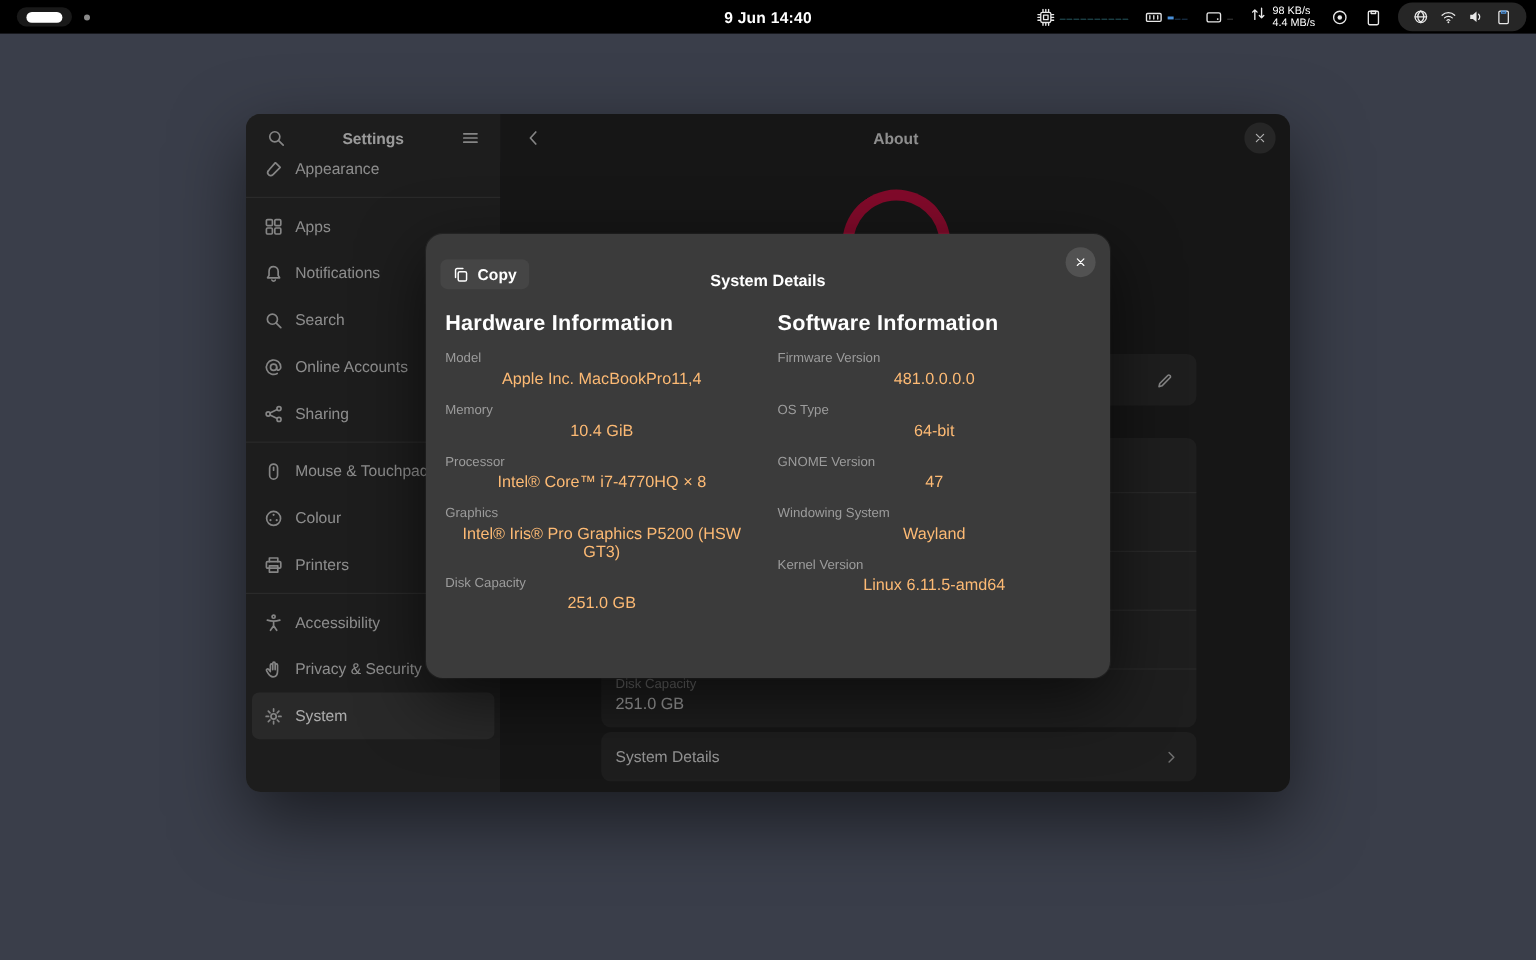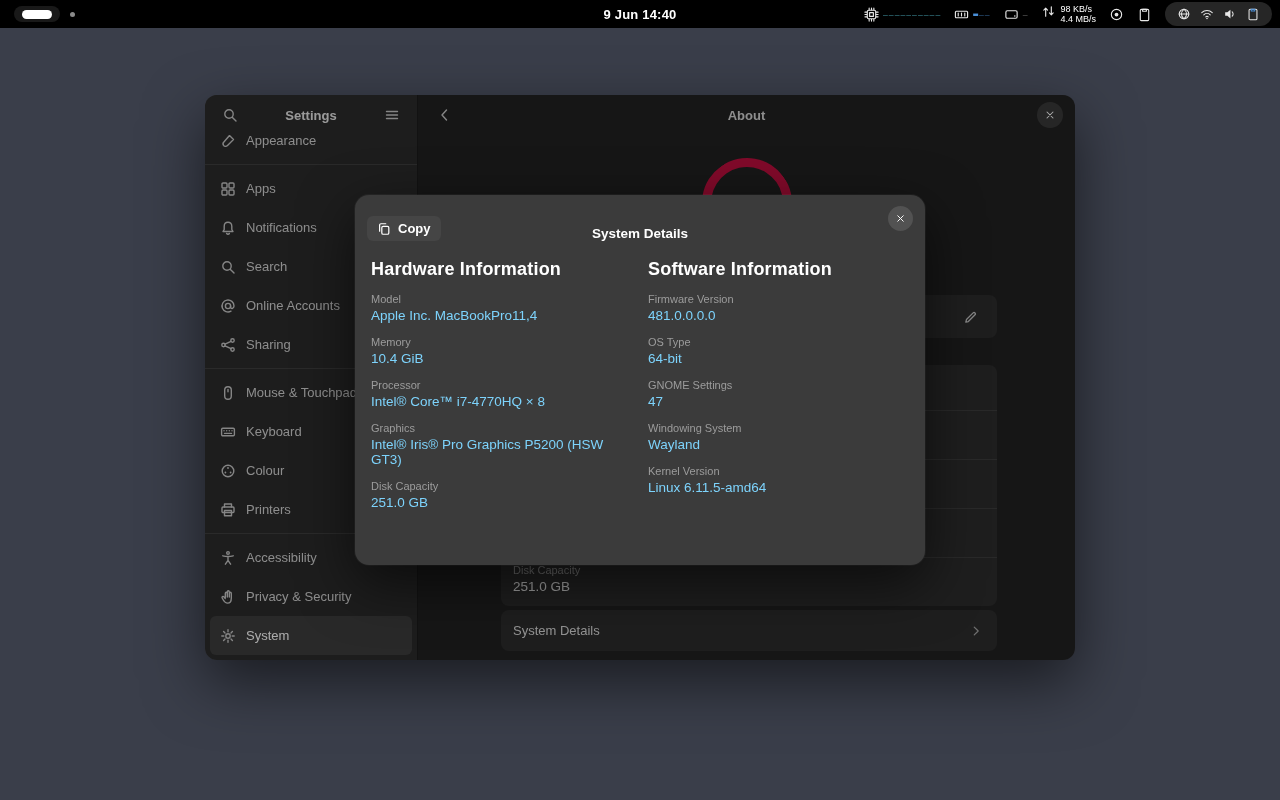--- a/index.html
+++ b/index.html
@@ -68,21 +68,21 @@
   .copy-btn{display:flex;align-items:center;gap:7px;padding:5px 10px;border-radius:6px;background:rgba(255,255,255,.05);
             color:#fff;font-size:13px;font-weight:700;}
   .dlg-title{position:absolute;left:50%;transform:translateX(-50%);font-size:13.5px;font-weight:700;color:#fff;}
   .dlg-close{position:absolute;right:12px;top:11px;width:25px;height:25px;border-radius:50%;background:#525252;
              display:flex;align-items:center;justify-content:center;}
   .dlg-cols{display:flex;padding:0 16px;gap:16px;}
   .col{width:272px;}
   .col h2{font-size:18px;font-weight:700;color:#fff;margin:18px 0 4px;letter-spacing:.2px;}
   .field{margin-top:13px;}
   .flabel{font-size:11px;color:#9c9c9c;margin-bottom:3px;}
-  .fvalue{font-size:13.5px;color:#7dd3fc;}
+  .fvalue{font-size:13.5px;color:#fdba74;text-align:center;}
 
   svg{stroke:#c6c6c6;fill:none;stroke-width:1.4;stroke-linecap:round;stroke-linejoin:round;}
   .topbar svg{stroke:#e8e8e8;stroke-width:1.2;}
   .dialog svg,.win-close svg{stroke:#fff;}
 </style>
 </head>
 <body>
 
 <div class="screen">
 
@@ -237,29 +237,20 @@
         </div>
         <div class="sb-div"></div>
         <div class="side-item">
           <span class="ic">
               <svg width="16" height="16" viewBox="0 0 16 16">
                 <rect x="4.7" y="1.7" width="6.6" height="12.6" rx="3.3"></rect>
                 <path d="M8 4.5v2.3"></path>
               </svg>
             </span>
           <span>Mouse &amp; Touchpad</span>
-        </div>
-        <div class="side-item">
-          <span class="ic">
-              <svg width="16" height="16" viewBox="0 0 16 16">
-                <rect x="1.6" y="4.2" width="12.8" height="7.6" rx="1.2"></rect>
-                <path d="M4 6.8h.01M6.7 6.8h.01M9.3 6.8h.01M12 6.8h.01M4.5 9.4h7"></path>
-              </svg>
-            </span>
-          <span>Keyboard</span>
         </div>
         <div class="side-item">
           <span class="ic">
               <svg width="16" height="16" viewBox="0 0 16 16">
                 <circle cx="8" cy="8" r="5.8"></circle>
                 <circle cx="8" cy="5" r=".9" fill="#c6c6c6" stroke="none"></circle>
                 <circle cx="5.4" cy="9.5" r=".9" fill="#c6c6c6" stroke="none"></circle>
                 <circle cx="10.6" cy="9.5" r=".9" fill="#c6c6c6" stroke="none"></circle>
               </svg>
             </span>
@@ -406,21 +397,21 @@
               <div class="fvalue">481.0.0.0.0</div>
             </div>
 
 
             <div class="field">
               <div class="flabel">OS Type</div>
               <div class="fvalue">64-bit</div>
             </div>
 
             <div class="field">
-              <div class="flabel">GNOME Settings</div>
+              <div class="flabel">GNOME Version</div>
               <div class="fvalue">47</div>
             </div>
 
             <div class="field">
               <div class="flabel">Windowing System</div>
               <div class="fvalue">Wayland</div>
             </div>
 
             <div class="field">
               <div class="flabel">Kernel Version</div>

